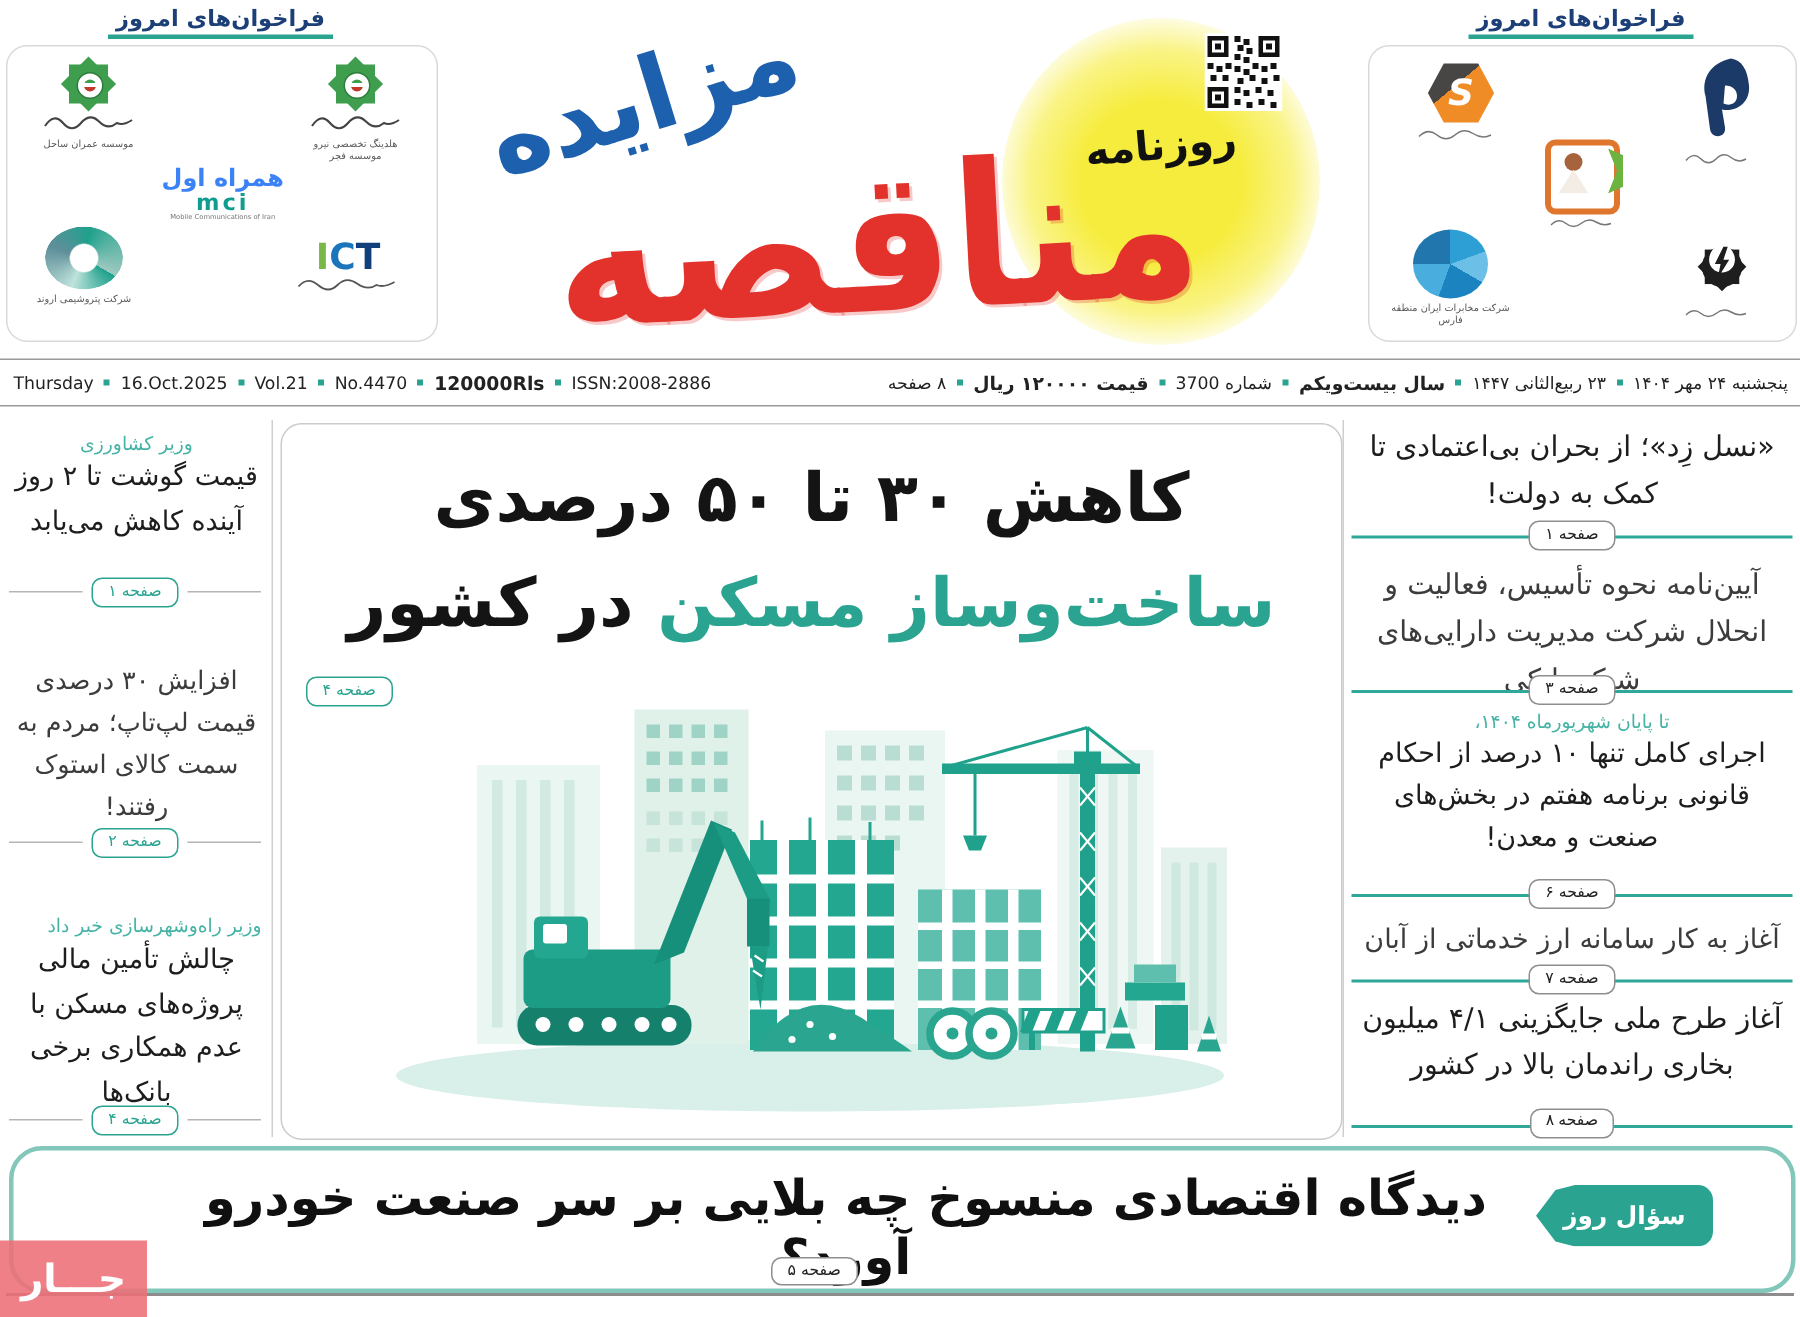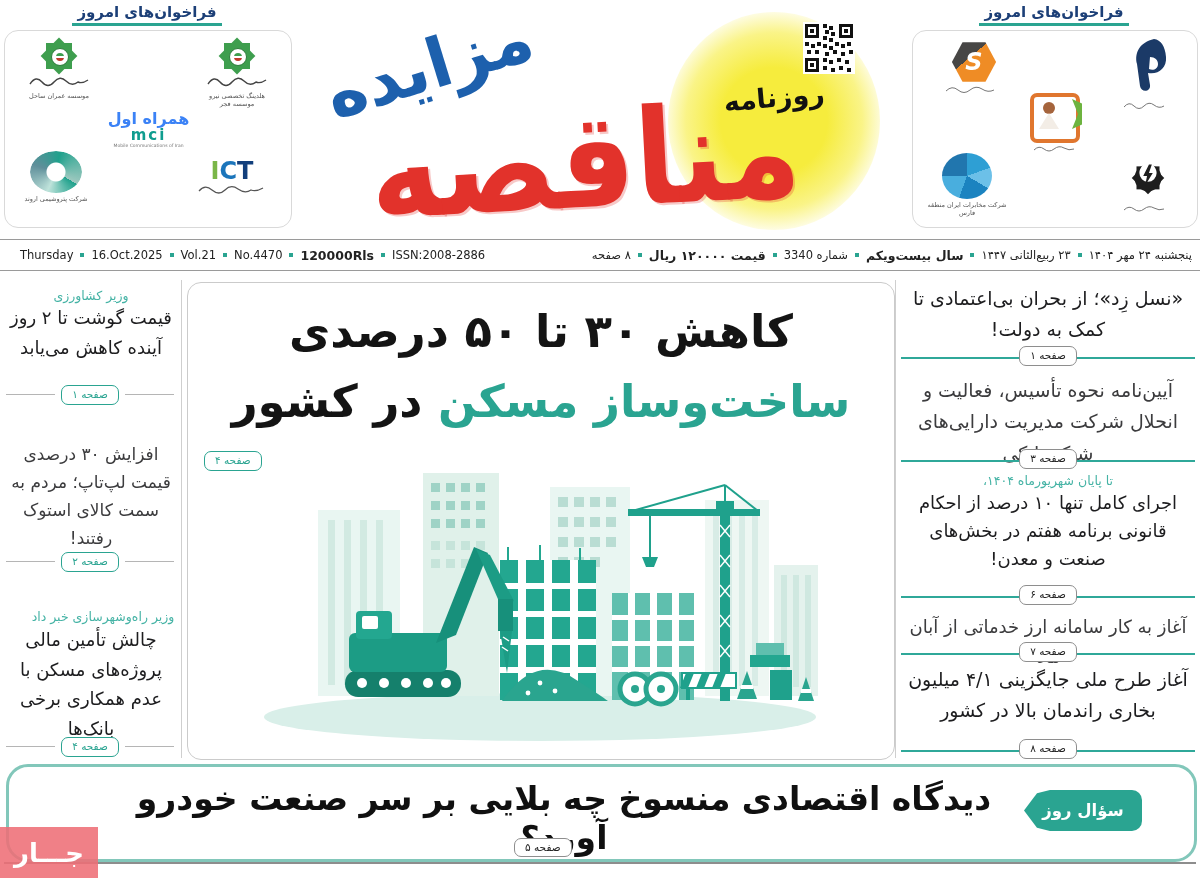--- a/index.html
+++ b/index.html
@@ -250,41 +250,41 @@
         <rect x="17" y="18" width="2" height="2"></rect>
       <rect x="21" y="19" width="2" height="2"></rect>
         <rect x="10" y="22" width="2" height="2"></rect>
         <rect x="14" y="23" width="2" height="2"></rect>
       <rect x="18" y="22" width="2" height="2"></rect>
         <rect x="22" y="23" width="2" height="2"></rect>
     </g>
   </svg>
 
   <div class="dateline">
-    <div class="dl-seg abs" style="left:20px;top:0;height:100%;">
+    <div class="dl-seg abs" style="left:9px;top:0;height:100%;">
         <span>Thursday</span>
         <span class="sep-bullet"></span>
         <span>16.Oct.2025</span>
         <span class="sep-bullet"></span>
         <span>Vol.21</span>
         <span class="sep-bullet"></span>
         <span>No.4470</span>
         <span class="sep-bullet"></span>
         <span class="bold">120000Rls</span>
         <span class="sep-bullet"></span>
         <span>ISSN:2008-2886</span>
       </div>
     <div class="dl-seg abs rtl" style="right:8px;top:0;height:100%;">
         <span>پنجشنبه ۲۴ مهر ۱۴۰۴</span>
         <span class="sep-bullet"></span>
         <span>۲۳ ربیع‌الثانی ۱۴۴۷</span>
         <span class="sep-bullet"></span>
         <span class="bold">سال بیست‌ویکم</span>
         <span class="sep-bullet"></span>
-        <span>شماره 3340</span>
+        <span>شماره 3700</span>
         <span class="sep-bullet"></span>
         <span class="bold">قیمت ۱۲۰۰۰۰ ریال</span>
         <span class="sep-bullet"></span>
         <span>۸ صفحه</span>
       </div>
   </div>
 
   <div class="vdiv" style="left:181px;"></div>
 
   <div class="abs rtl kicker" style="left:10px;top:287px;width:162px;">وزیر کشاورزی</div>
@@ -514,21 +514,21 @@
   <div class="rsep" style="left:901px;top:583px;width:294px;">
     <div class="tline"></div><span class="badge gray">صفحه ۶</span>
   </div>
 
   <div class="abs rtl headline light" style="left:903px;top:612px;width:290px;font-size:18px;">آغاز به کار سامانه ارز خدماتی از آبان ماه</div>
   <div class="rsep" style="left:901px;top:640px;width:294px;">
     <div class="tline"></div><span class="badge gray">صفحه ۷</span>
   </div>
 
   <div class="abs rtl headline" style="left:903px;top:664px;width:290px;font-size:19px;">آغاز طرح ملی جایگزینی ۴/۱ میلیون بخاری راندمان بالا در کشور</div>
-  <div class="rsep" style="left:901px;top:737px;width:294px;">
+  <div class="rsep" style="left:901px;top:737px;width:294px;font-family:Liberation Serif, serif;">
     <div class="tline"></div><span class="badge gray">صفحه ۸</span>
   </div>
 
   <div class="banner">
     <div class="q-badge">سؤال روز</div>
     <div class="banner-title rtl">دیدگاه اقتصادی منسوخ چه بلایی بر سر صنعت خودرو آورد؟</div>
     <span class="badge gray banner-page">صفحه ۵</span>
   </div>
   <div class="bottom-line"></div>
   <div class="watermark">جـــار</div>

